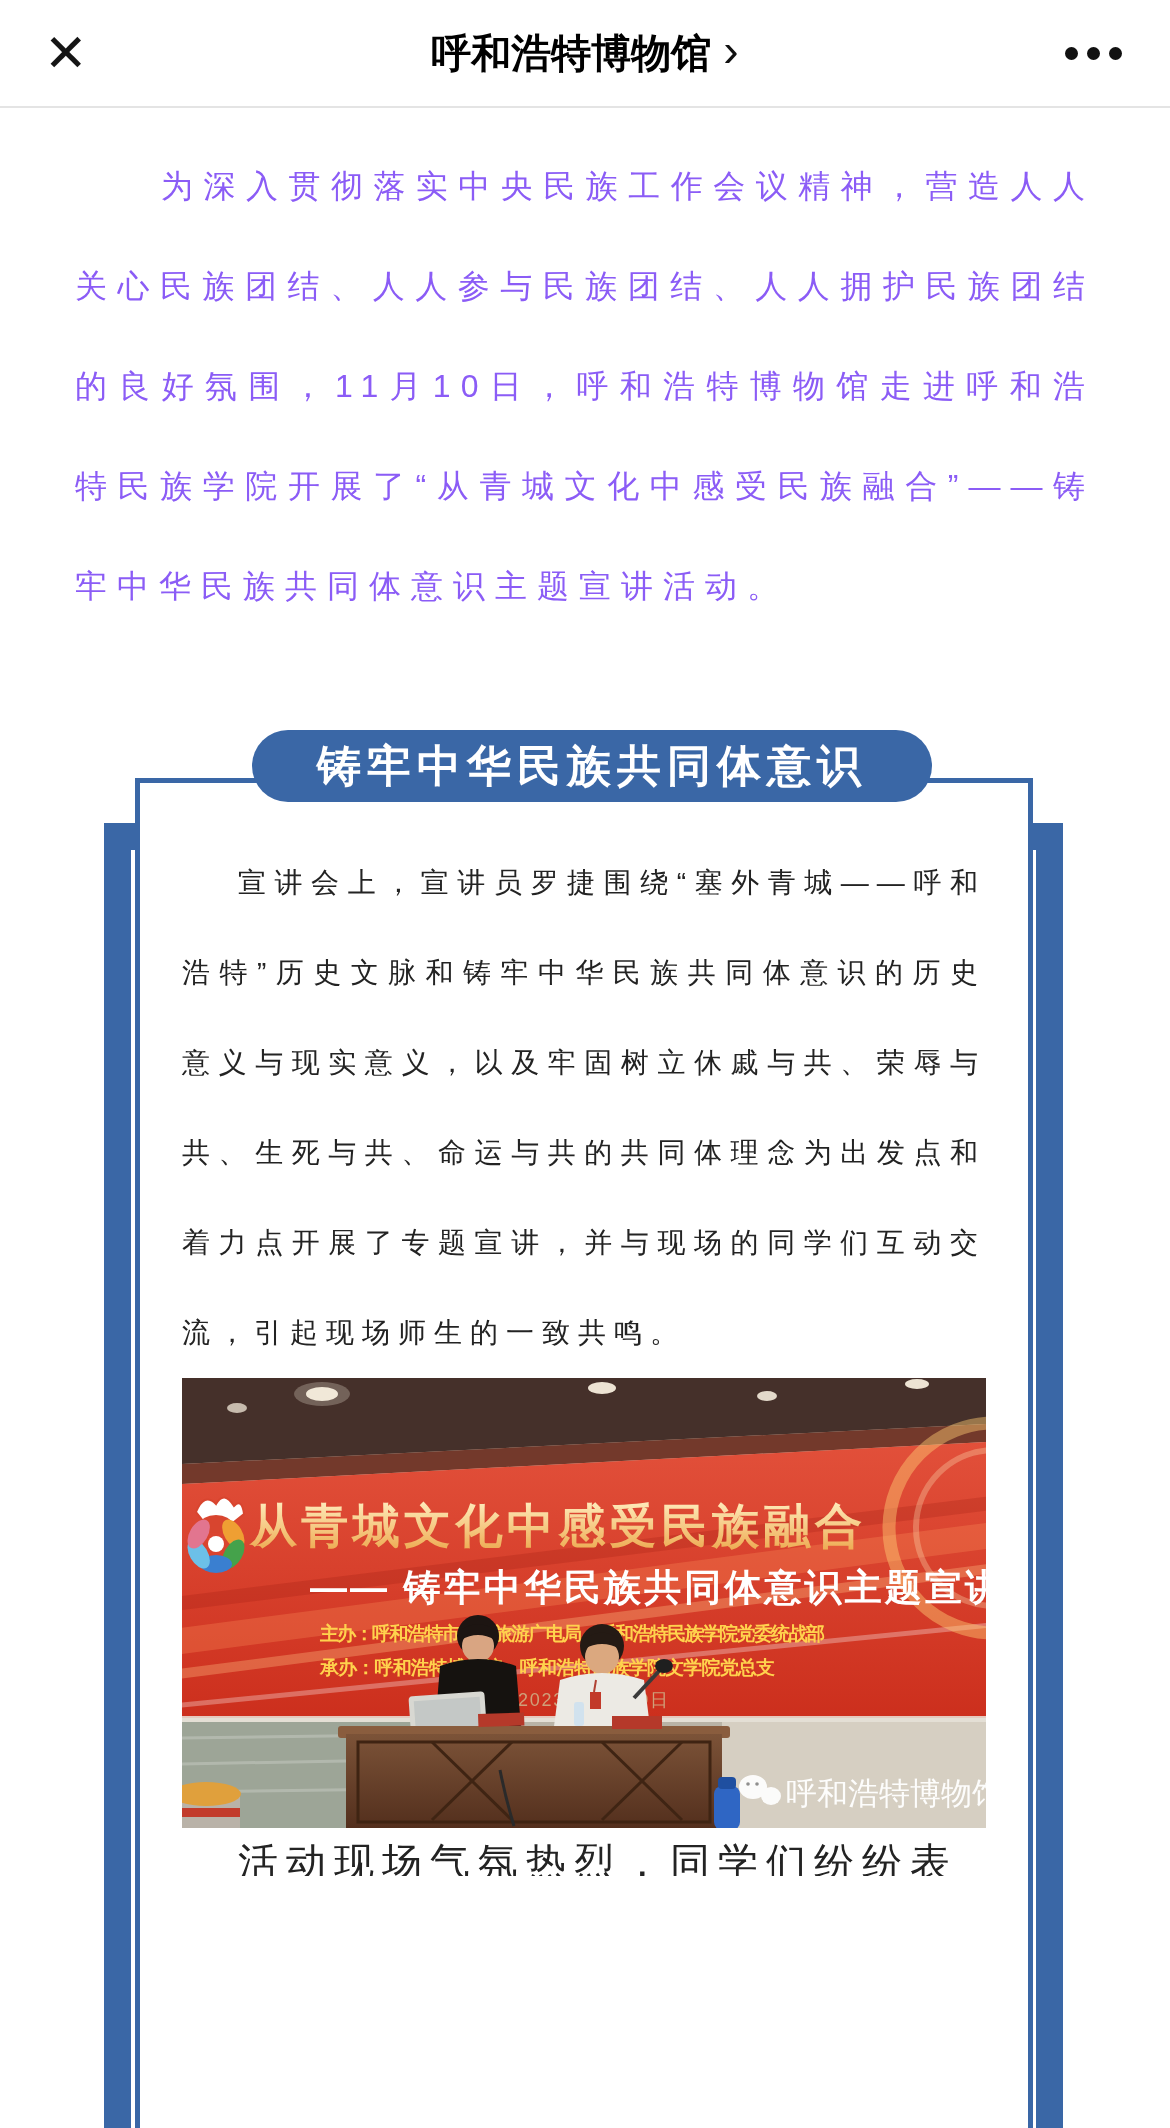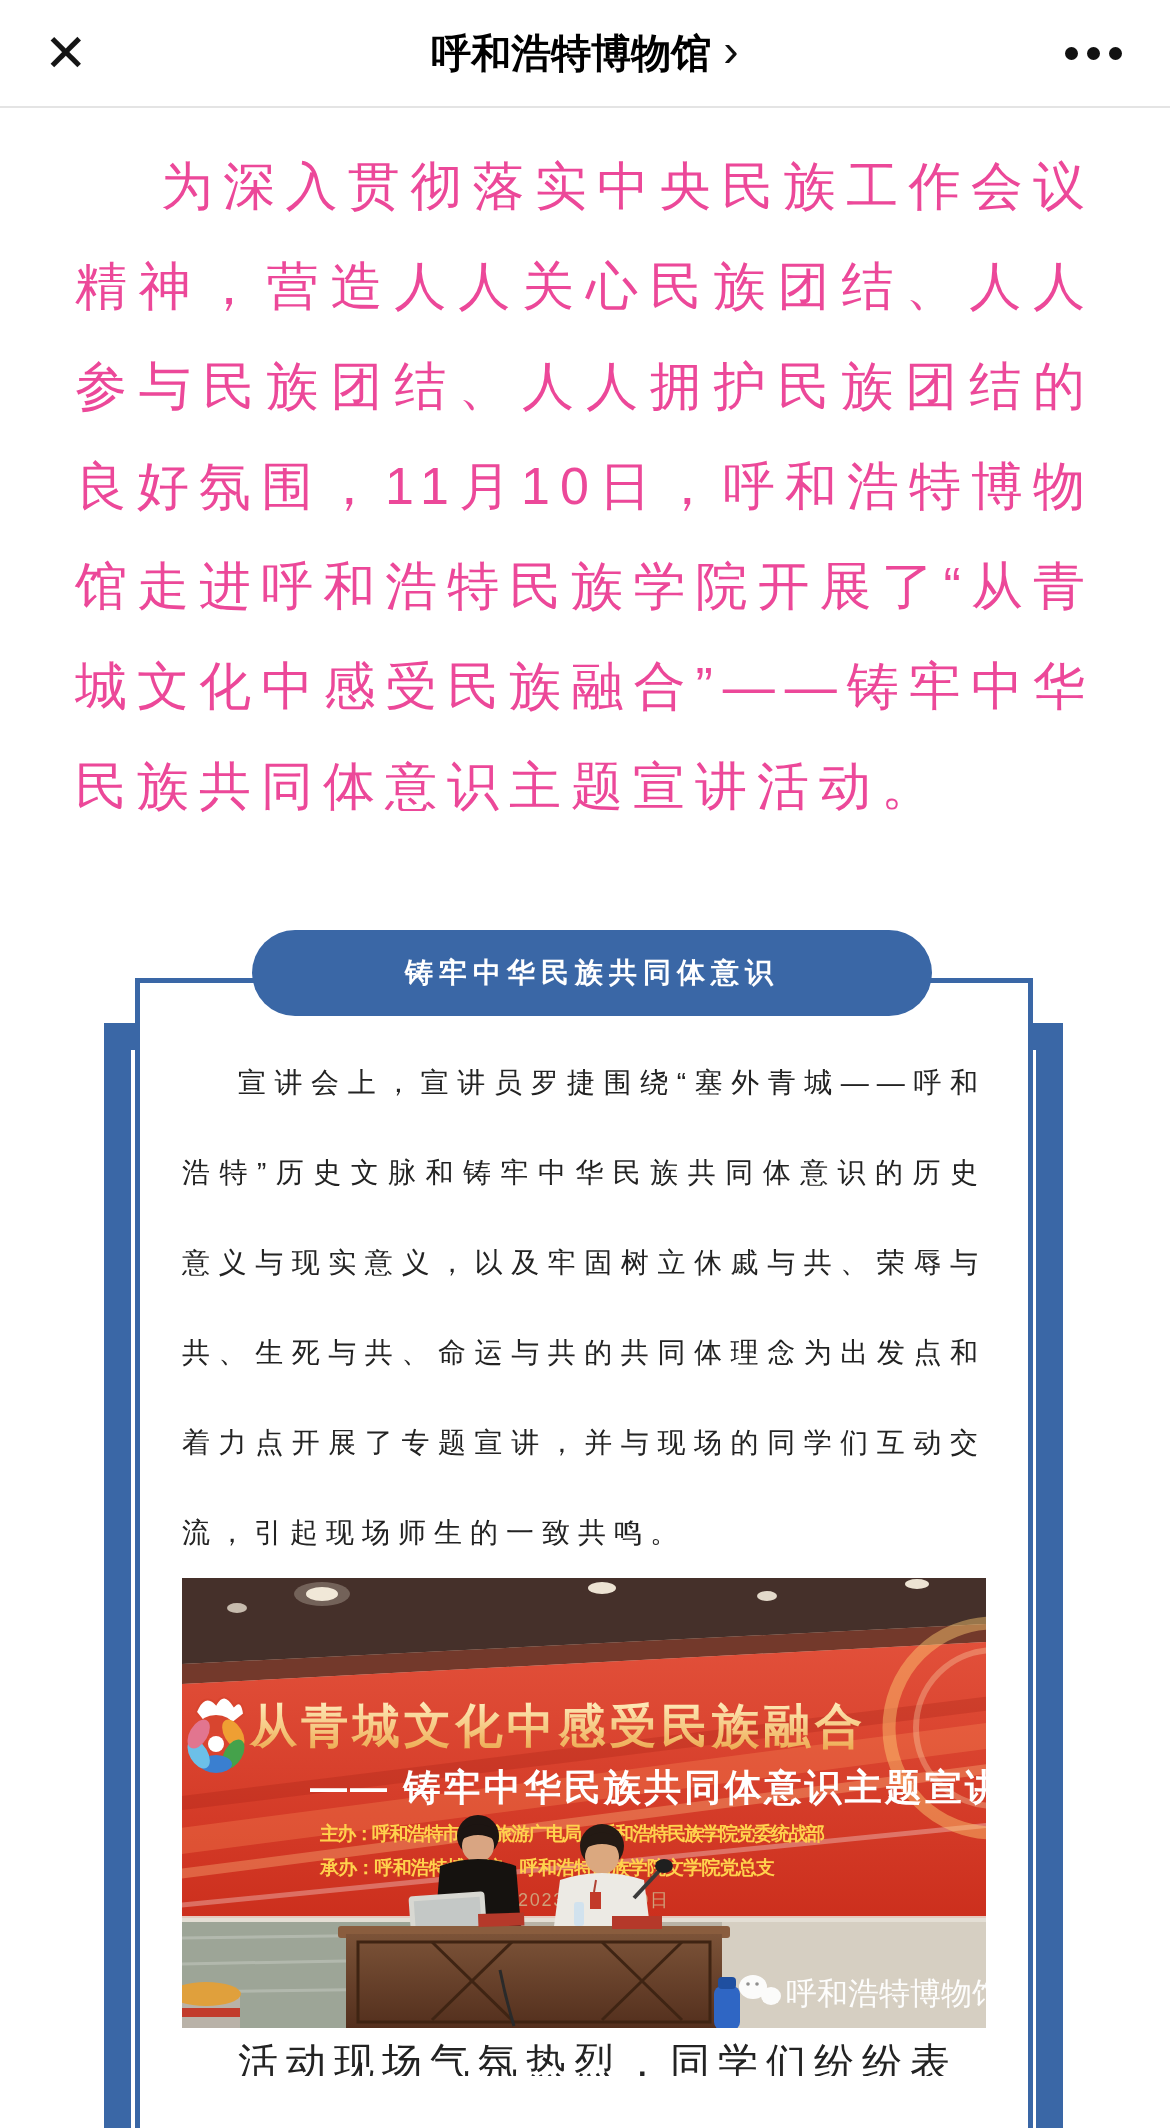--- a/index.html
+++ b/index.html
@@ -25,41 +25,41 @@
   }
   .nav-chevron{ font-size:46px; font-weight:400; color:#111; line-height:1; transform:translateY(-3px); }
   .nav-right{
     position:absolute; right:48px; top:0; height:106px;
     display:flex; align-items:center; gap:9px; cursor:pointer;
   }
   .dot{ width:13px; height:13px; border-radius:50%; background:#111; }
   
   .p1{
     margin:28px 75px 0 75px;
-    font-size:52px; line-height:100px; letter-spacing:10px;
-    text-align:justify; text-indent:86px; color:#ec4899;
+    font-size:32px; line-height:100px; letter-spacing:10px;
+    text-align:justify; text-indent:86px; color:#8b5cf6;
   }
   
   .frame-wrap{ position:relative; margin-top:94px; height:1298px; }
   .frame-back{
     position:absolute; z-index:1; left:104px; top:93px;
     width:959px; height:1400px;
     border:27px solid var(--accent);
   }
   .frame-box{
     position:absolute; z-index:2; left:135px; top:48px;
     width:898px; height:1400px; background:#fff;
     border:5px solid var(--accent);
     padding:55px 42px 0 42px;
   }
   .pill{
     position:absolute; z-index:3; left:252px; top:0;
-    width:680px; height:86px; border-radius:46px;
+    width:680px; height:72px; border-radius:46px;
     background:var(--accent); color:#fff;
-    font-size:28px; font-weight:700; letter-spacing:6px;
+    font-size:44px; font-weight:700; letter-spacing:6px;
     display:flex; align-items:center; justify-content:center;
   }
   .p2{
     margin:0; font-size:28px; line-height:90px; letter-spacing:8px;
     text-align:justify; text-indent:56px; color:#232323;
   }
   .photo{ display:block; width:804px; height:450px; margin-top:0; }
   .clipped-line{
     height:40px; overflow:hidden; margin-top:8px;
     font-size:40px; line-height:52px; letter-spacing:8px;

